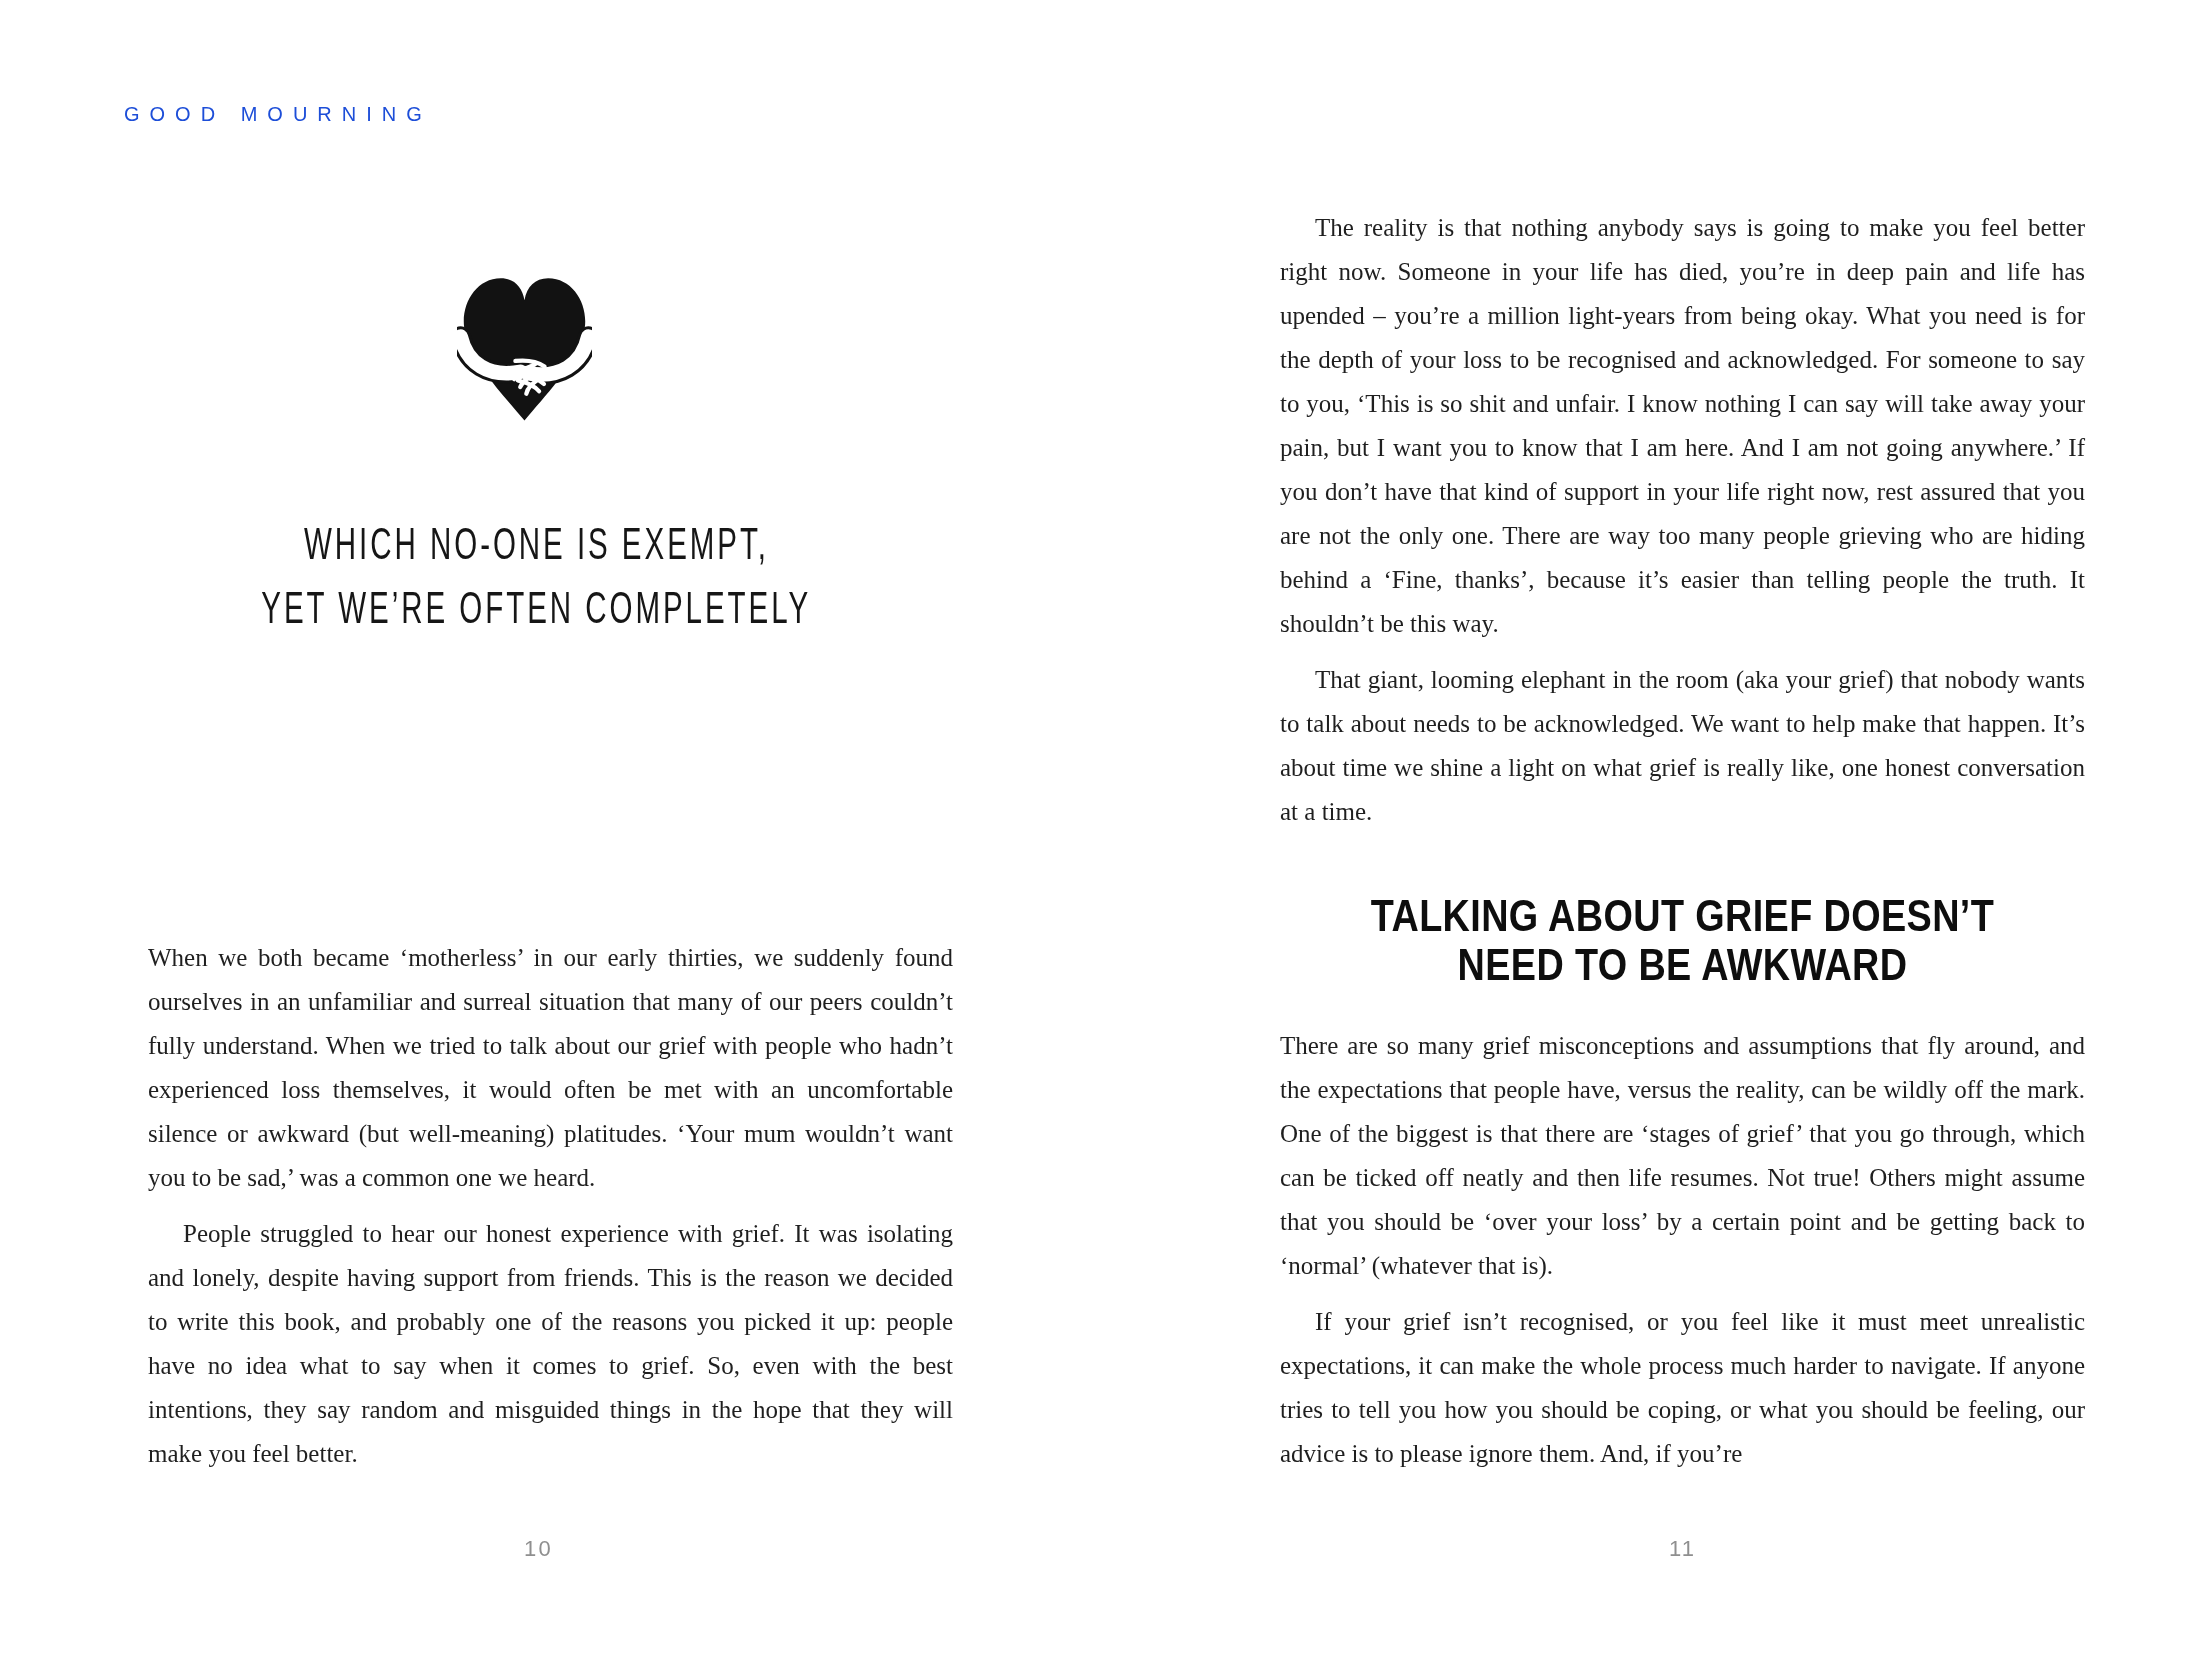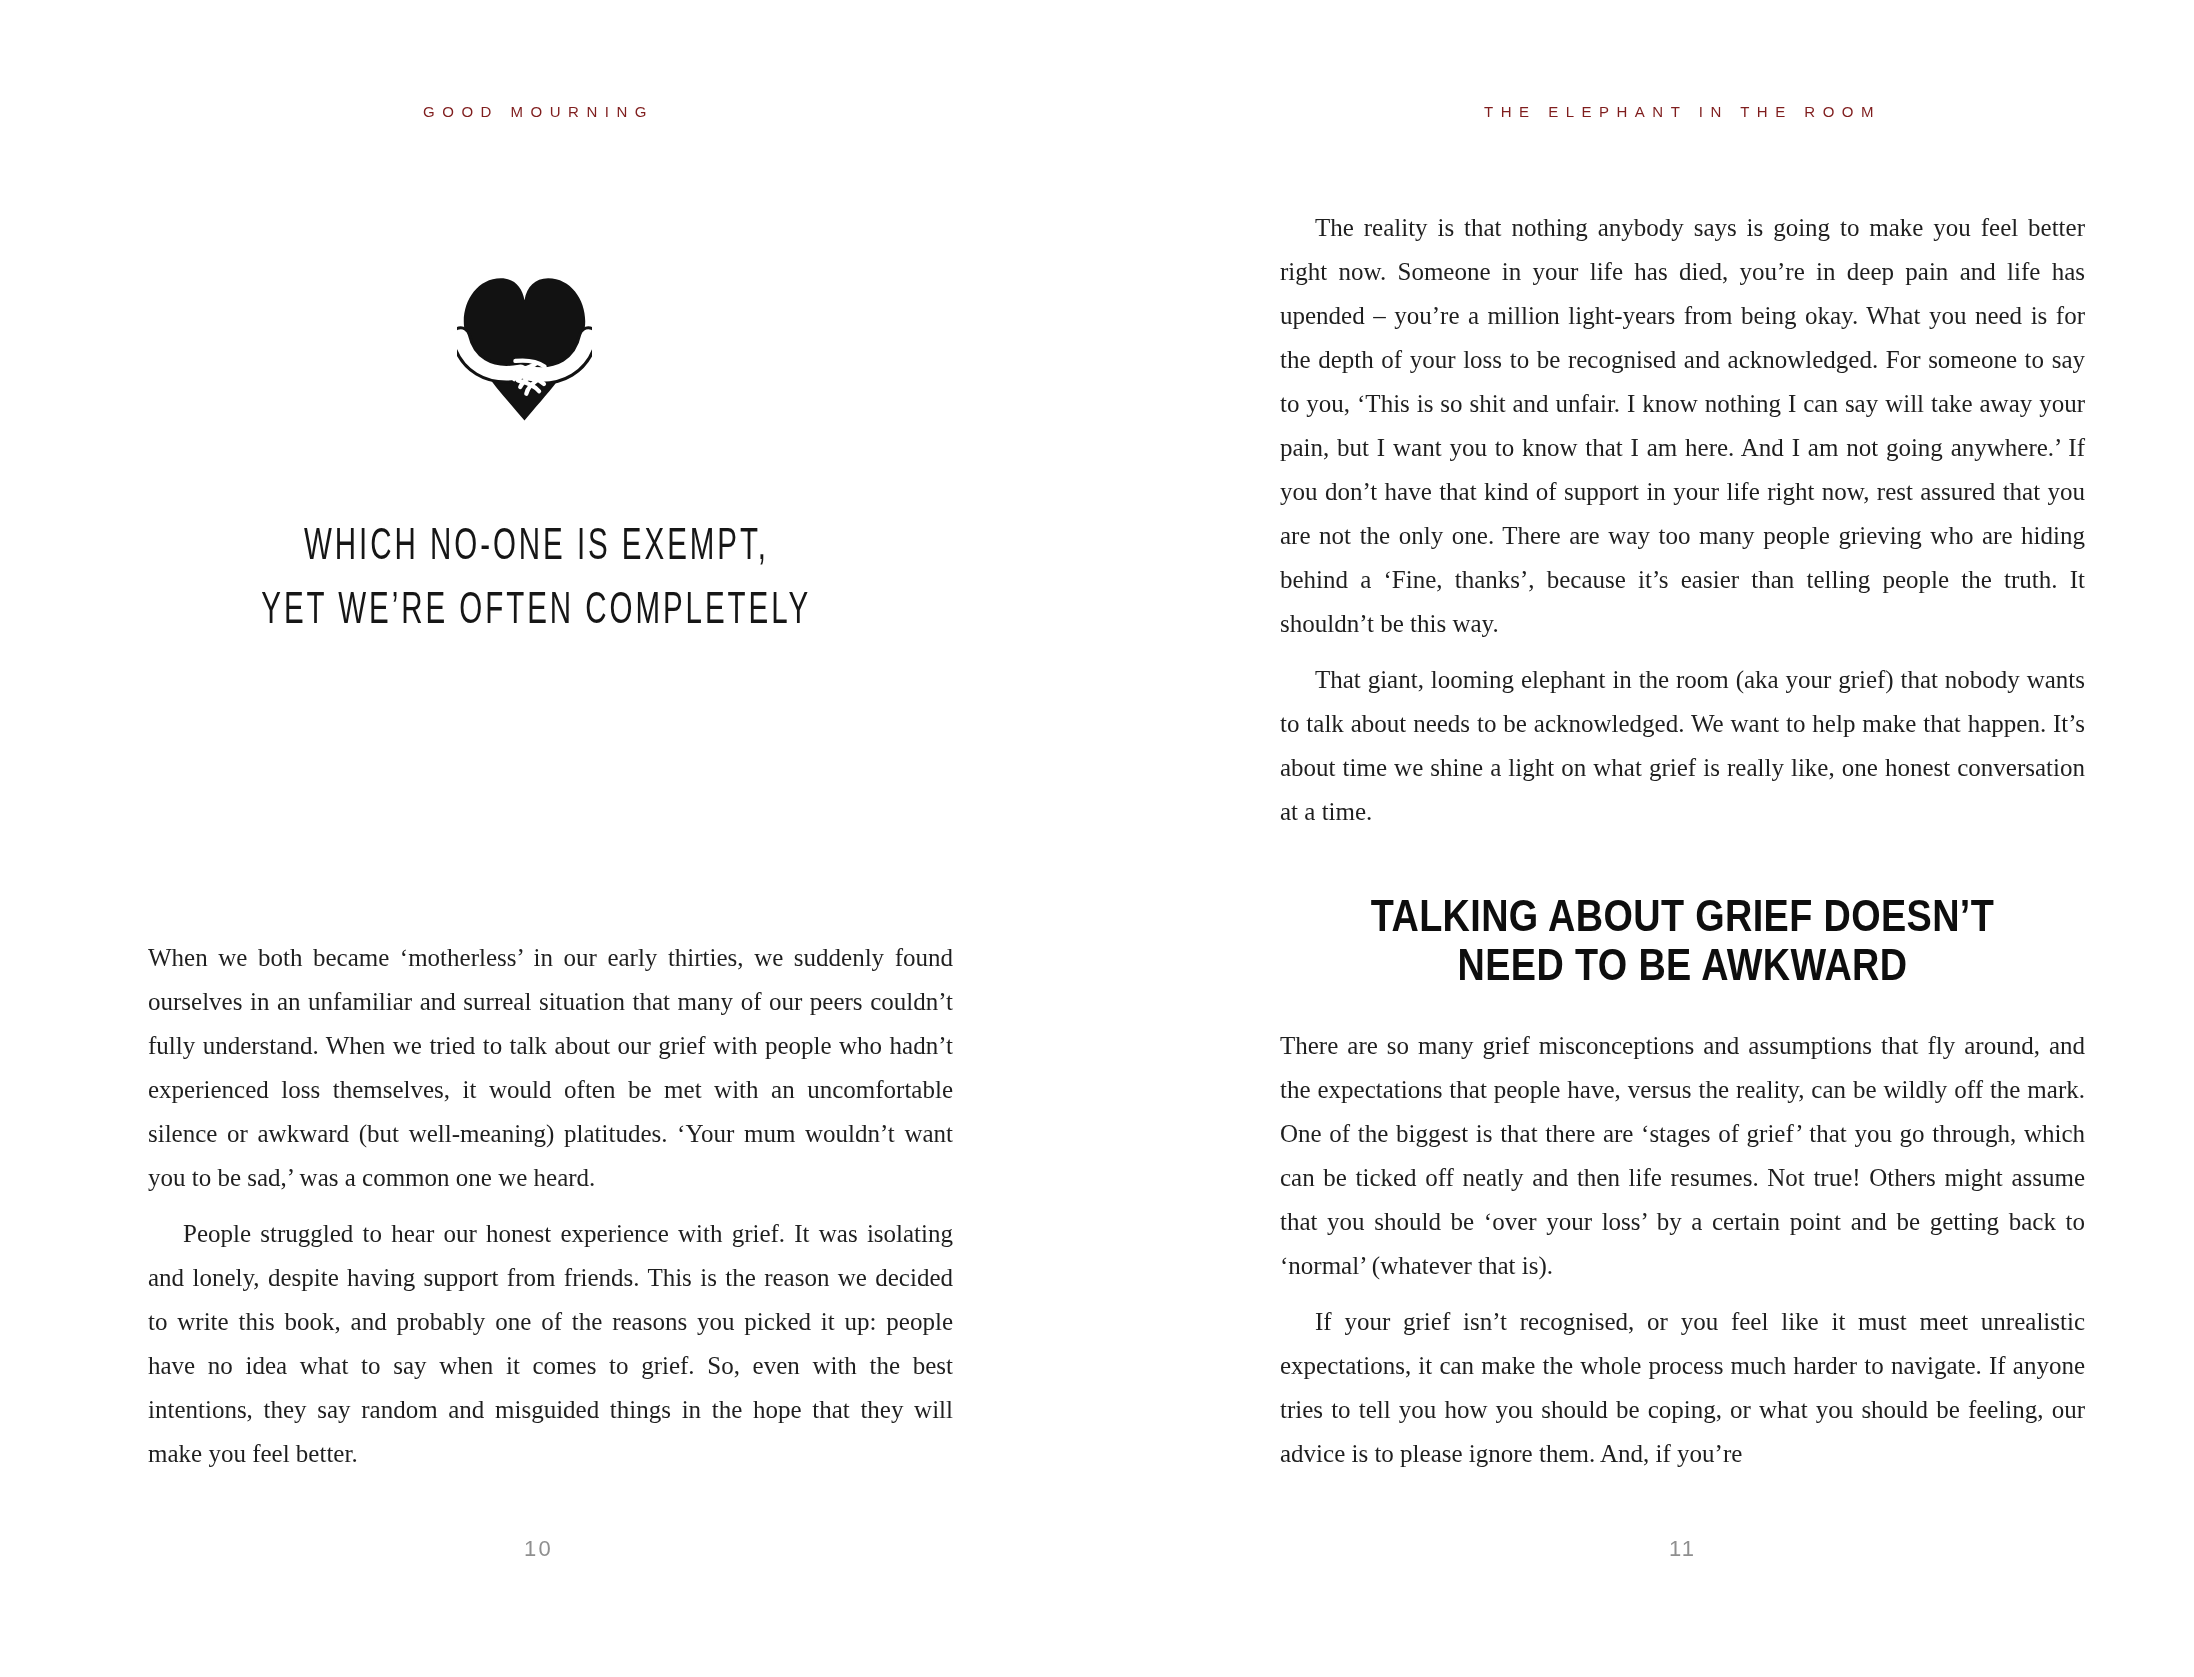--- a/index.html
+++ b/index.html
@@ -19,26 +19,26 @@
     top: 0;
     height: 100%;
   }
   .page.left  { left: 0;      width: 1097px; }
   .page.right { left: 1097px; width: 1097px; }
 
   .running-head {
     position: absolute;
     top: 103px;
     width: 829px;
-    text-align: center;
+    text-align: left;
     font-family: "Liberation Sans", "DejaVu Sans", sans-serif;
-    font-size: 15px;
+    font-size: 20px;
     font-weight: 400;
     letter-spacing: 0.5em;
-    color: #7f1d1d;
+    color: #1d4ed8;
     white-space: nowrap;
   }
   .page.left  .running-head { left: 124px; }
   .page.right .running-head { left: 171px; }
 
   .heart-figure {
     position: absolute;
     left: 457px;
     top: 271px;
     width: 135px;
@@ -162,21 +162,20 @@
     <div class="body-text" id="left-body">
       <p>When we both became ‘motherless’ in our early thirties, we suddenly found ourselves in an unfamiliar and surreal situation that many of our peers couldn’t fully understand. When we tried to talk about our grief with people who hadn’t experienced loss themselves, it would often be met with an uncomfortable silence or awkward (but well-meaning) platitudes. ‘Your mum wouldn’t want you to be sad,’ was a common one we heard.</p>
       <p class="indent">People struggled to hear our honest experience with grief. It was isolating and lonely, despite having support from friends. This is the reason we decided to write this book, and probably one of the reasons you picked it up: people have no idea what to say when it comes to grief. So, even with the best intentions, they say random and misguided things in the hope that they will make you feel better.</p>
     </div>
 
     <footer class="page-number">10</footer>
   </section>
 
   <section class="page right">
 
-    <header class="running-head">THE ELEPHANT IN THE ROOM</header>
 
     <div class="body-text" id="right-body-1">
       <p class="indent">The reality is that nothing anybody says is going to make you feel better right now. Someone in your life has died, you’re in deep pain and life has upended – you’re a million light-years from being okay. What you need is for the depth of your loss to be recognised and acknowledged. For someone to say to you, ‘This is so shit and unfair. I know nothing I can say will take away your pain, but I want you to know that I am here. And I am not going anywhere.’ If you don’t have that kind of support in your life right now, rest assured that you are not the only one. There are way too many people grieving who are hiding behind a ‘Fine, thanks’, because it’s easier than telling people the truth. It shouldn’t be this way.</p>
       <p class="indent">That giant, looming elephant in the room (aka your grief) that nobody wants to talk about needs to be acknowledged. We want to help make that happen. It’s about time we shine a light on what grief is really like, one honest conversation at a time.</p>
     </div>
 
     <h2 class="section-heading">
       <div class="sh-line">TALKING ABOUT GRIEF DOESN’T</div>
       <div class="sh-line">NEED TO BE AWKWARD</div>
     </h2>

